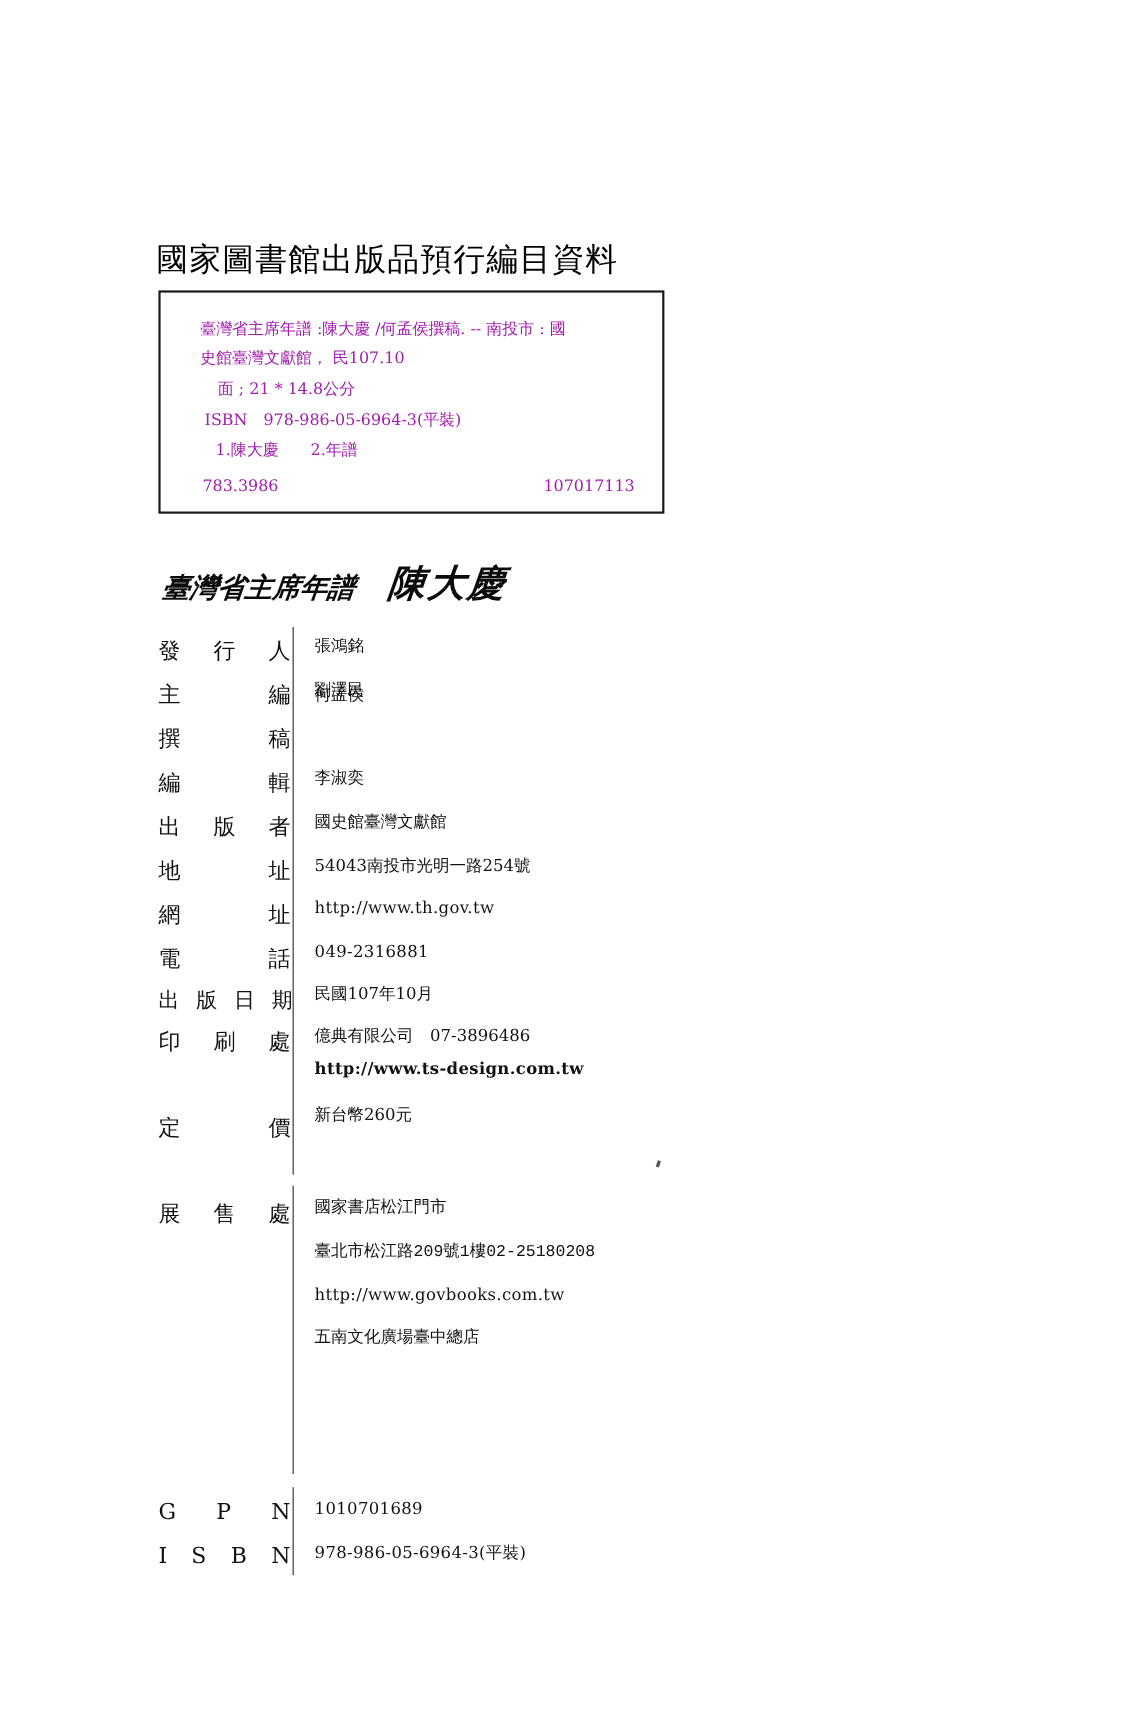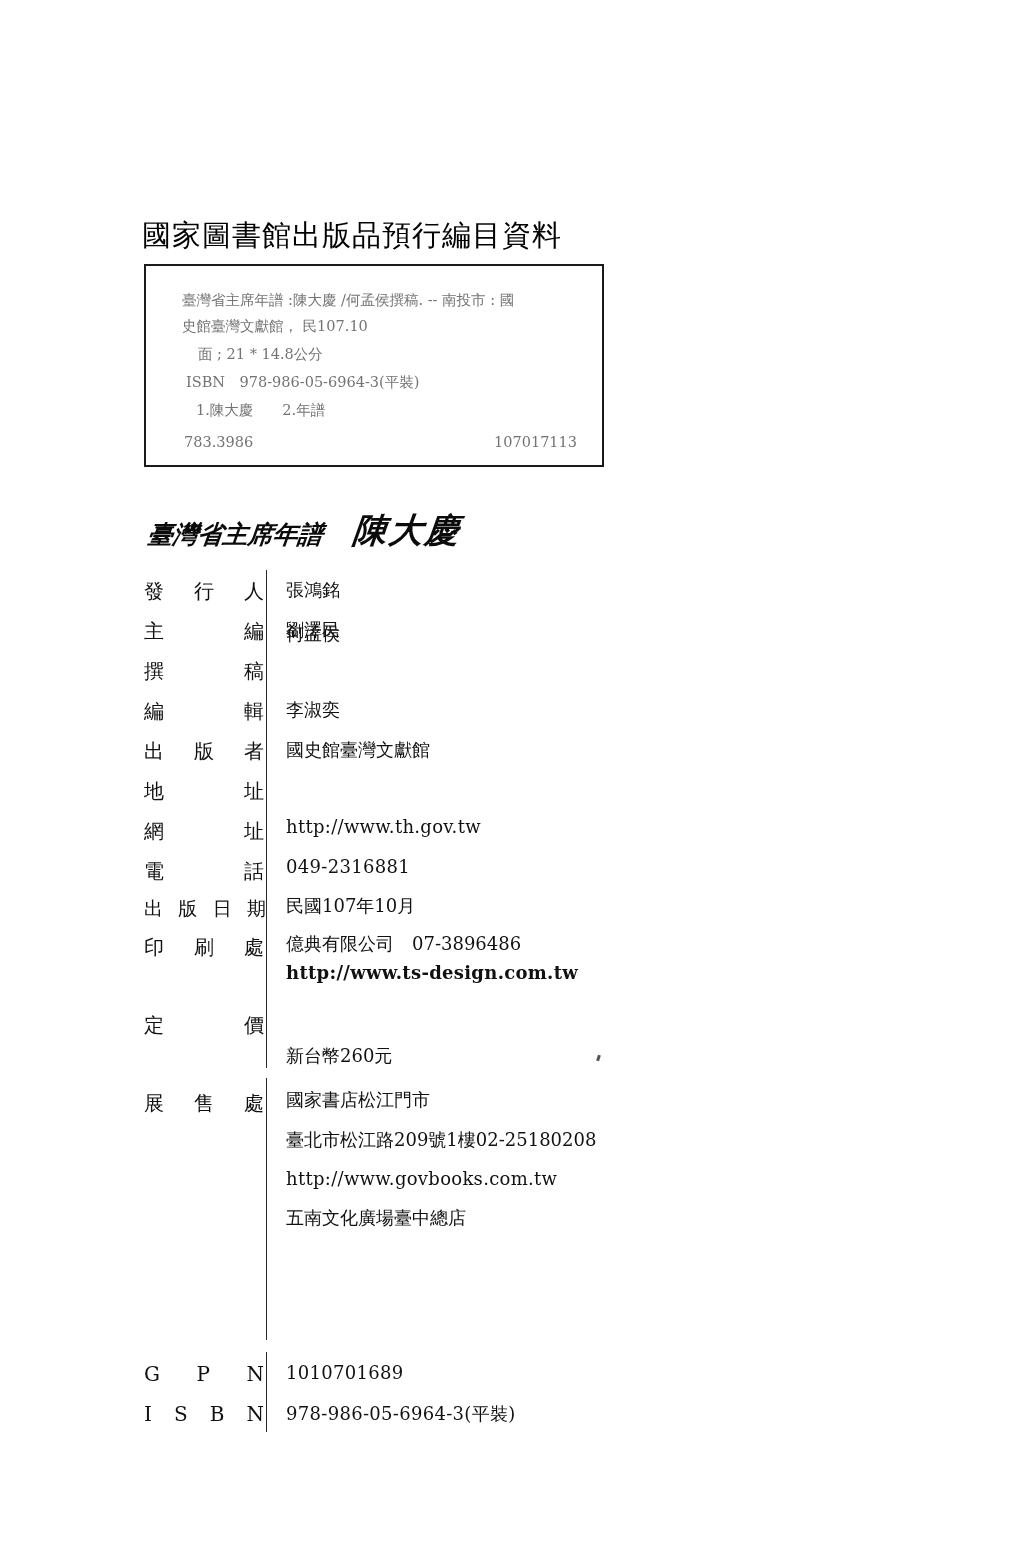--- a/index.html
+++ b/index.html
@@ -42,21 +42,21 @@
     top: 264px;
     width: 460px;
     height: 203px;
     border: 2px solid #1a1a1a;
     box-sizing: border-box;
   }
   .cip-line {
     position: absolute;
     font-size: 14.5px;
     line-height: 1.5;
-    color: #737373;
+    color: #a21caf;
     white-space: nowrap;
   }
   .cip-l1 { left: 36px; top: 24px; }
   .cip-l2 { left: 36px; top: 50px; }
   .cip-l3 { left: 52px; top: 78px; }
   .cip-l4 { left: 40px; top: 106px; font-family: "DejaVu Serif", serif; }
   .cip-l5 { left: 50px; top: 134px; }
   .cip-l6 { left: 38px; top: 166px; }
   .cip-l7 { left: 348px; top: 166px; }
 
@@ -99,21 +99,21 @@
   .alabel {
     position: absolute;
     width: 120px;
     display: flex;
     justify-content: space-between;
     font-size: 20px;
     color: #111;
   }
   .aval {
     position: absolute;
-    font-size: 18px;
+    font-size: 15px;
     color: #111;
     white-space: nowrap;
   }
   .aval.latin {
     font-family: "DejaVu Serif", "Liberation Serif", serif;
     letter-spacing: 0.3px;
   }
   .speck {
     position: absolute;
     width: 3px; height: 6px;
@@ -178,20 +178,21 @@
     <span>出</span>
       <span>版</span>
       <span>者</span>
   </div>
   <div class="aval" style="left:286px; top:738px;">國史館臺灣文獻館</div>
 
   <div class="alabel" style="left:144px; top:778px;">
     <span>地</span>
       <span>址</span>
   </div>
+  <div class="aval" style="left:286px; top:778px;">54043南投市光明一路254號</div>
 
   <div class="alabel" style="left:144px; top:818px;">
     <span>網</span>
       <span>址</span>
   </div>
   <div class="aval latin" style="left:286px; top:816px;">http://www.th.gov.tw</div>
 
   <div class="alabel" style="left:144px; top:858px;">
     <span>電</span>
       <span>話</span>
@@ -211,31 +212,31 @@
       <span>刷</span>
       <span>處</span>
   </div>
   <div class="aval" style="left:286px; top:932px;">億典有限公司　07-3896486</div>
   <div class="aval latin" style="left:286px; top:962px;font-weight:bold;">http://www.ts-design.com.tw</div>
 
   <div class="alabel" style="left:144px; top:1012px;">
     <span>定</span>
       <span>價</span>
   </div>
-  <div class="aval" style="left:286px; top:1044px;">新台幣260元</div>
+  <div class="aval" style="left:286px; top:1004px;">新台幣260元</div>
 
   <div class="speck" style="left:597px; top:1055px;"></div>
 
   <div class="alabel" style="left:144px; top:1090px;">
     <span>展</span>
       <span>售</span>
       <span>處</span>
   </div>
   <div class="aval" style="left:286px; top:1088px;text-align:right;">國家書店松江門市</div>
-  <div class="aval" style="left:286px; top:1128px;">臺北市松江路209號1樓02-25180208</div>
+  <div class="aval" style="left:286px; top:1128px;font-family:Liberation Mono, monospace;">臺北市松江路209號1樓02-25180208</div>
   <div class="aval latin" style="left:286px; top:1168px;">http://www.govbooks.com.tw</div>
   <div class="aval" style="left:286px; top:1206px;">五南文化廣場臺中總店</div>
 
   <div class="alabel" style="left:144px; top:1362px; font-family:'DejaVu Serif', serif;">
     <span>G</span>
       <span>P</span>
       <span>N</span>
   </div>
   <div class="aval latin" style="left:286px; top:1362px;">1010701689</div>
 

